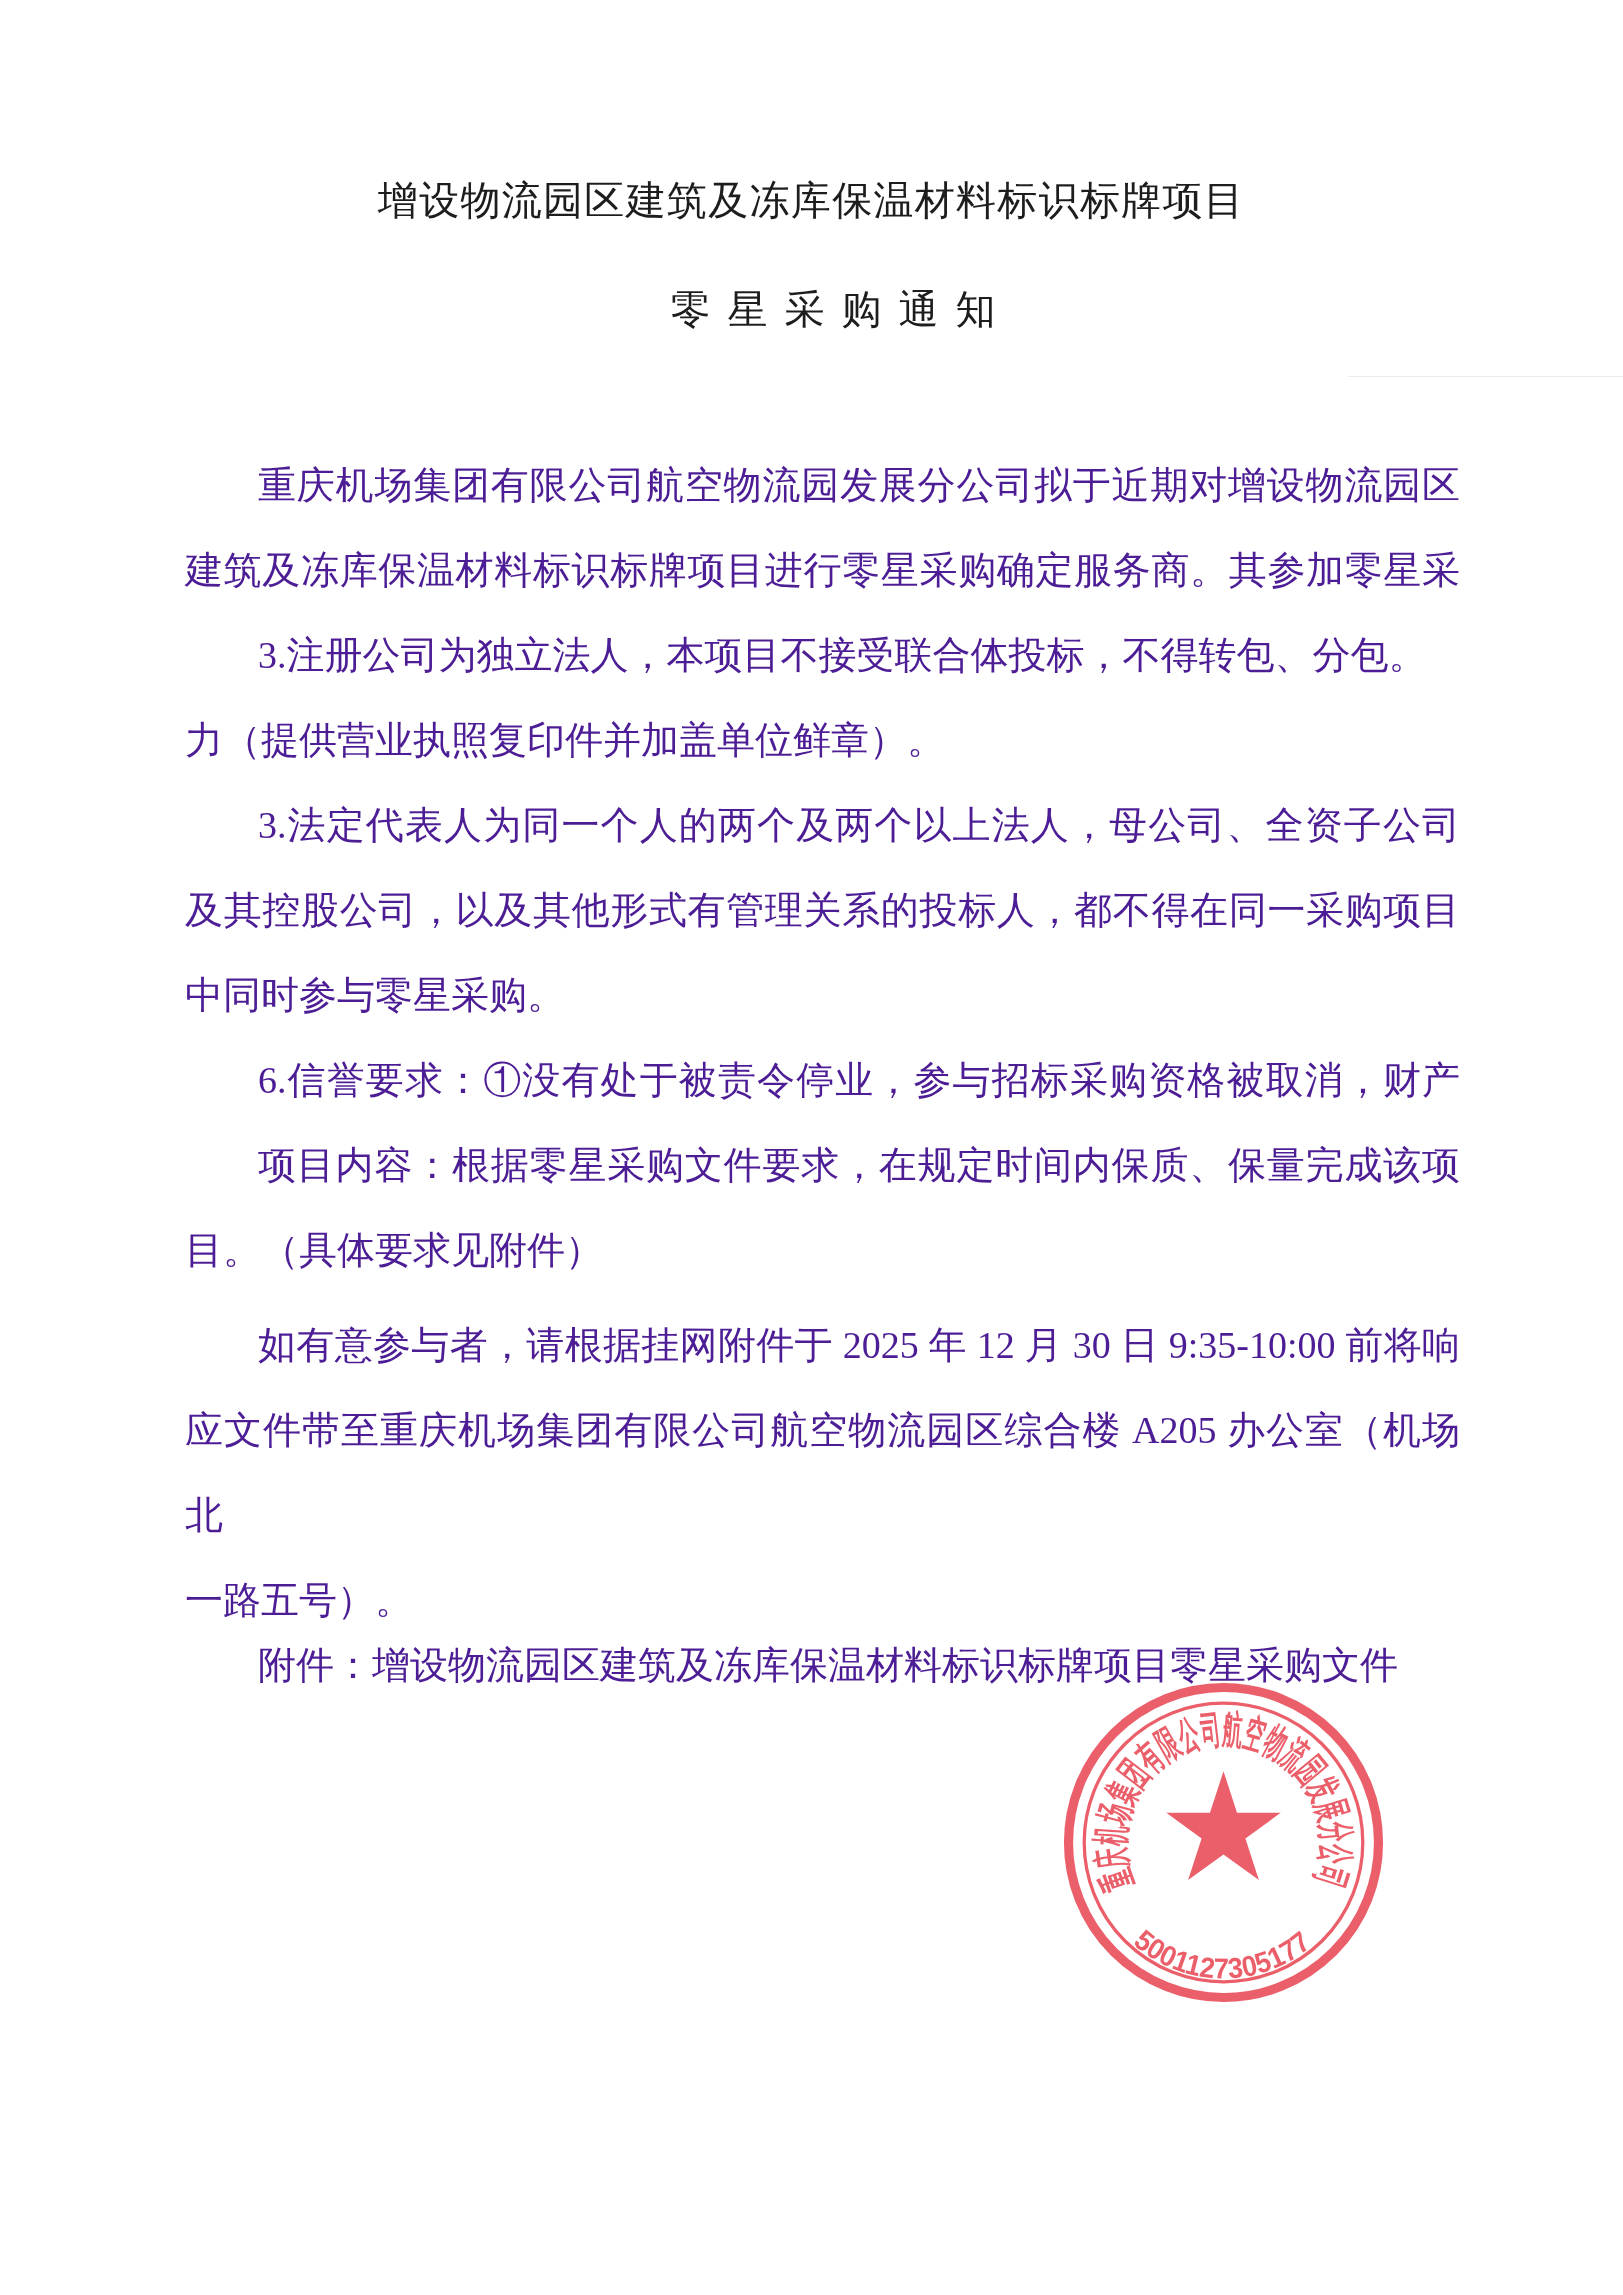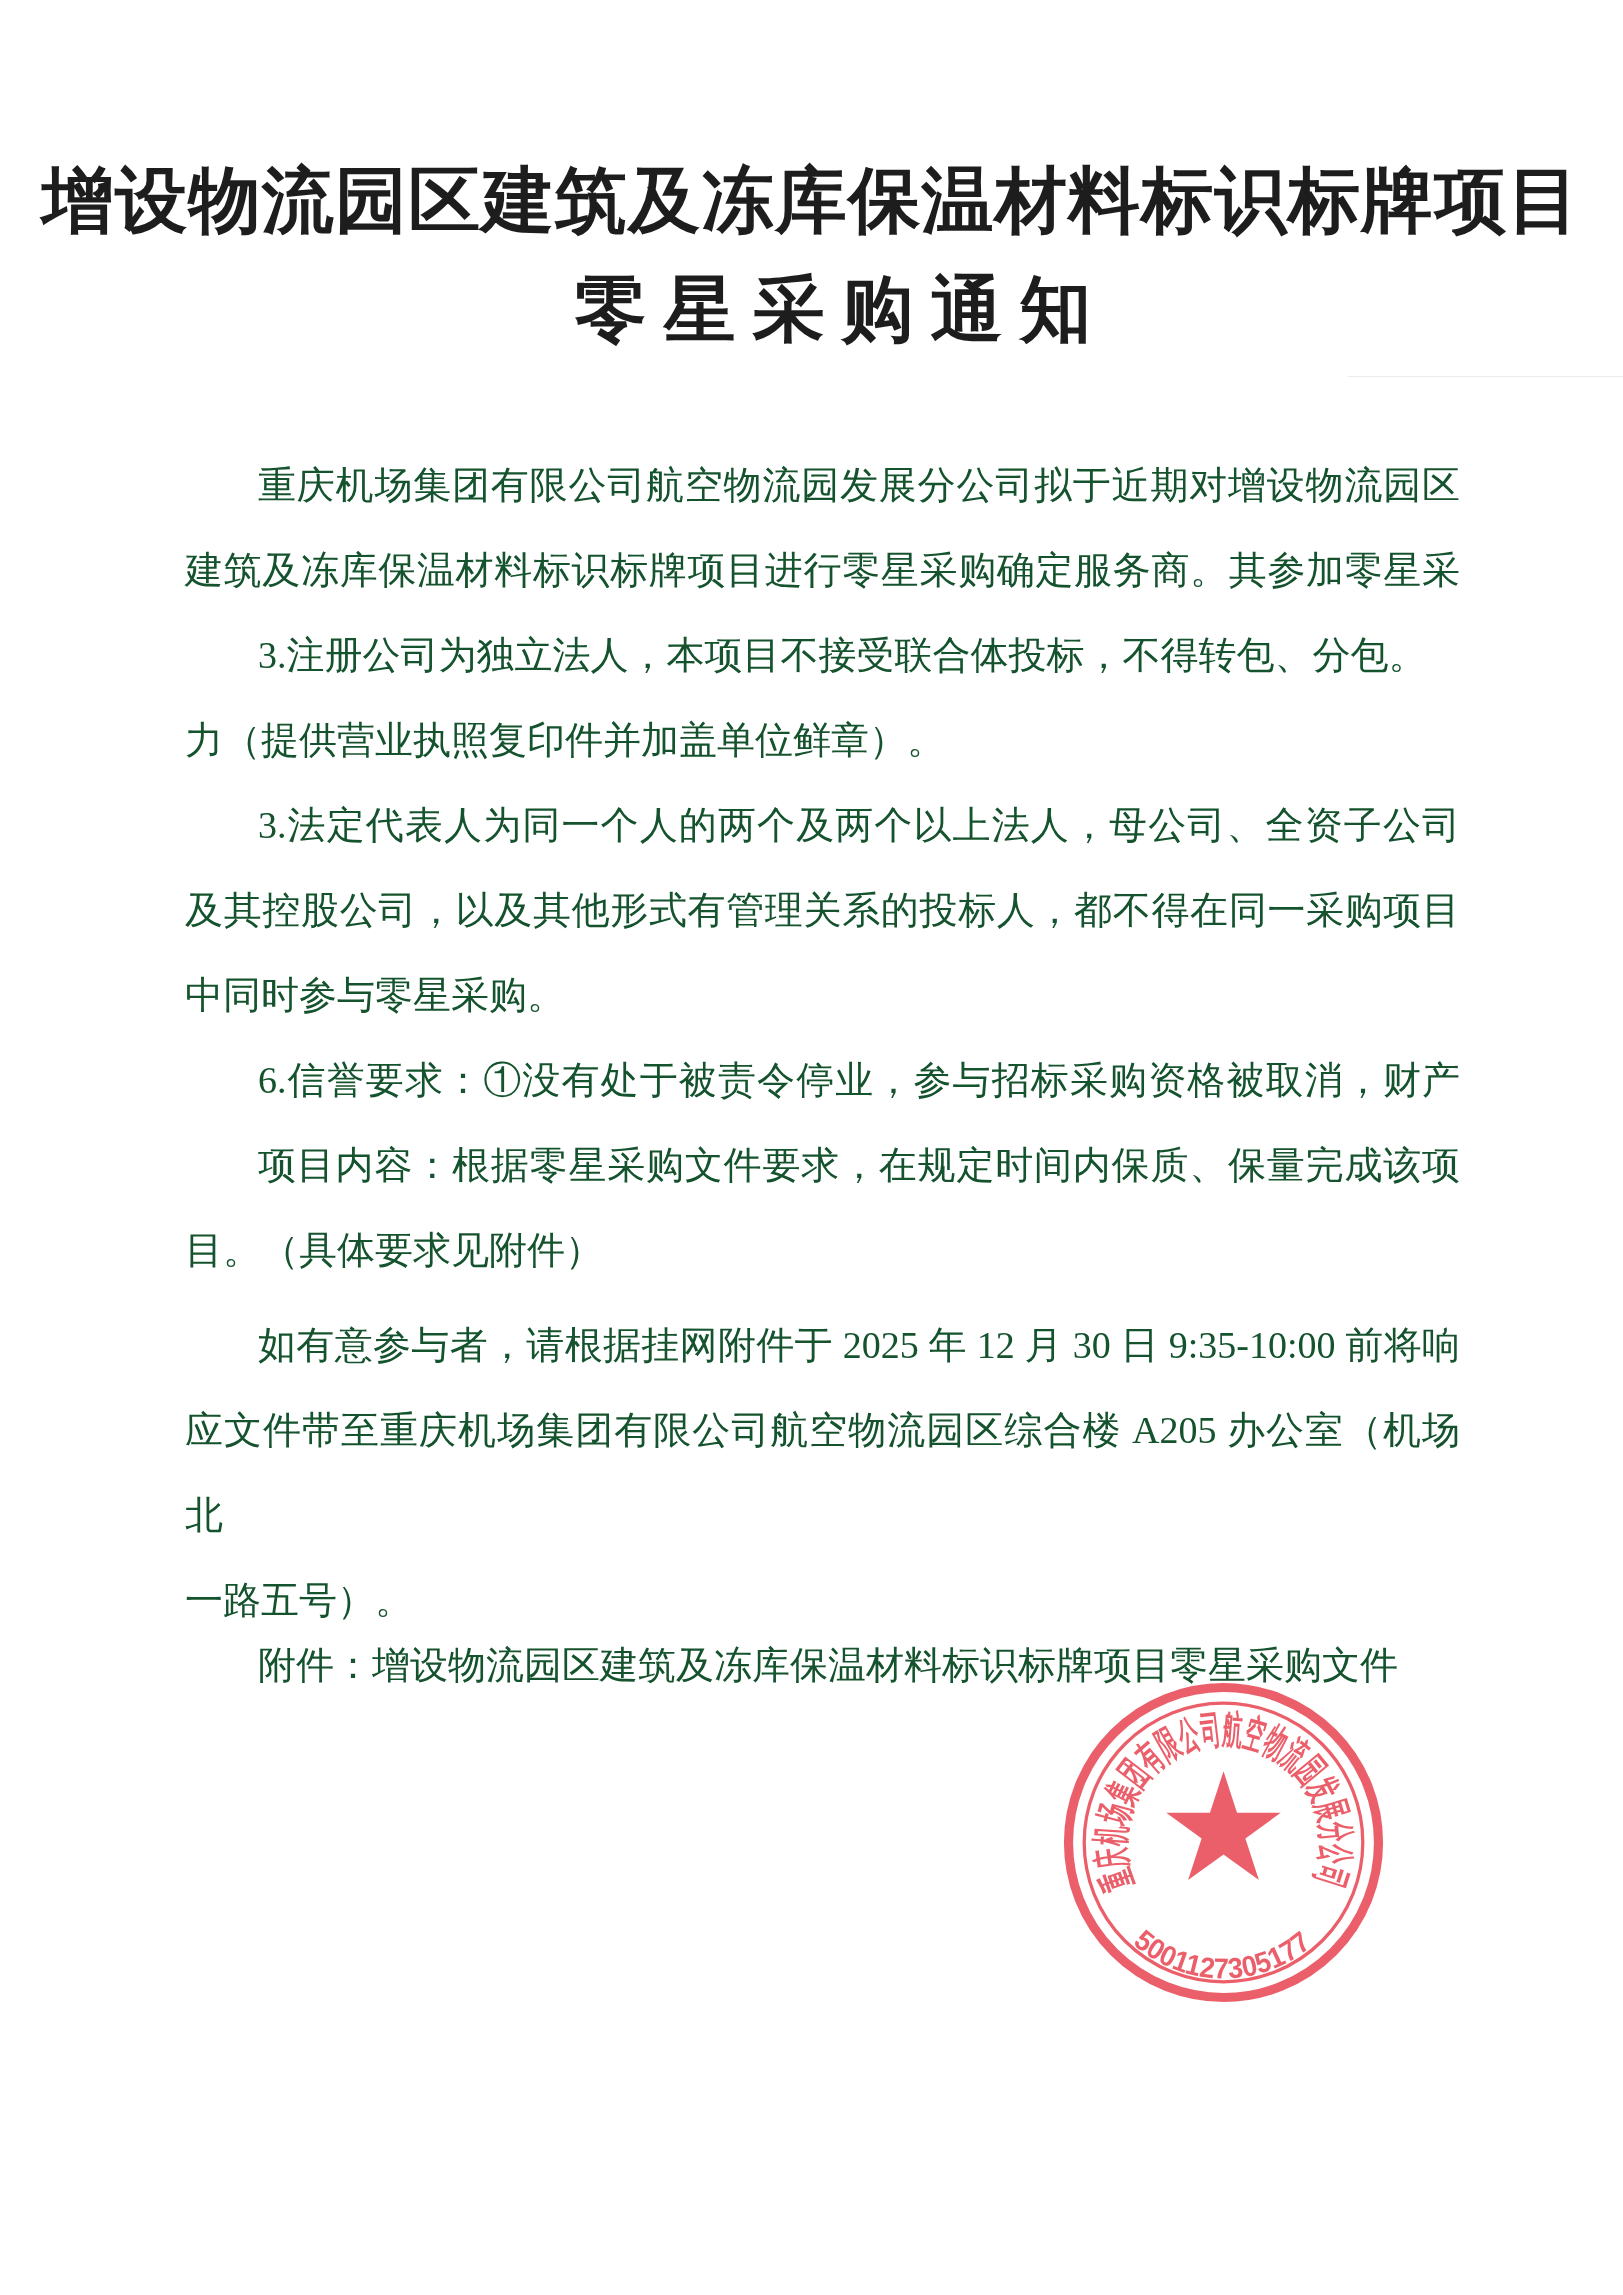--- a/index.html
+++ b/index.html
@@ -14,37 +14,37 @@
   }
   
   .title-wrap {
     padding-top: 146px;
     text-align: center;
     color: #1d1d1d;
     font-family: "Liberation Sans", sans-serif;
   }
   .title-line {
     margin: 0;
-    font-size: 72px;
-    font-weight: bold;
+    font-size: 40px;
+    font-weight: normal;
     line-height: 109px;
     letter-spacing: 1.3px;
   }
   .title-line.l2 {
     letter-spacing: 17px;
     position: relative;
     left: 30px;
   }
   
   .body-block {
     margin: 79px 0 0 185px;
     width: 1275px;
     font-size: 38px;
     line-height: 85px;
-    color: #14532d;
+    color: #4c1d95;
   }
   .line { text-align: justify; }
   .fill { text-align-last: justify; }
   .last { text-align-last: left; }
   .indent { text-indent: 73px; }
   .p-gap { margin-top: 9.8px; }
   .attach { margin-top: -19.6px; }
   
   .seal {
     position: absolute;

